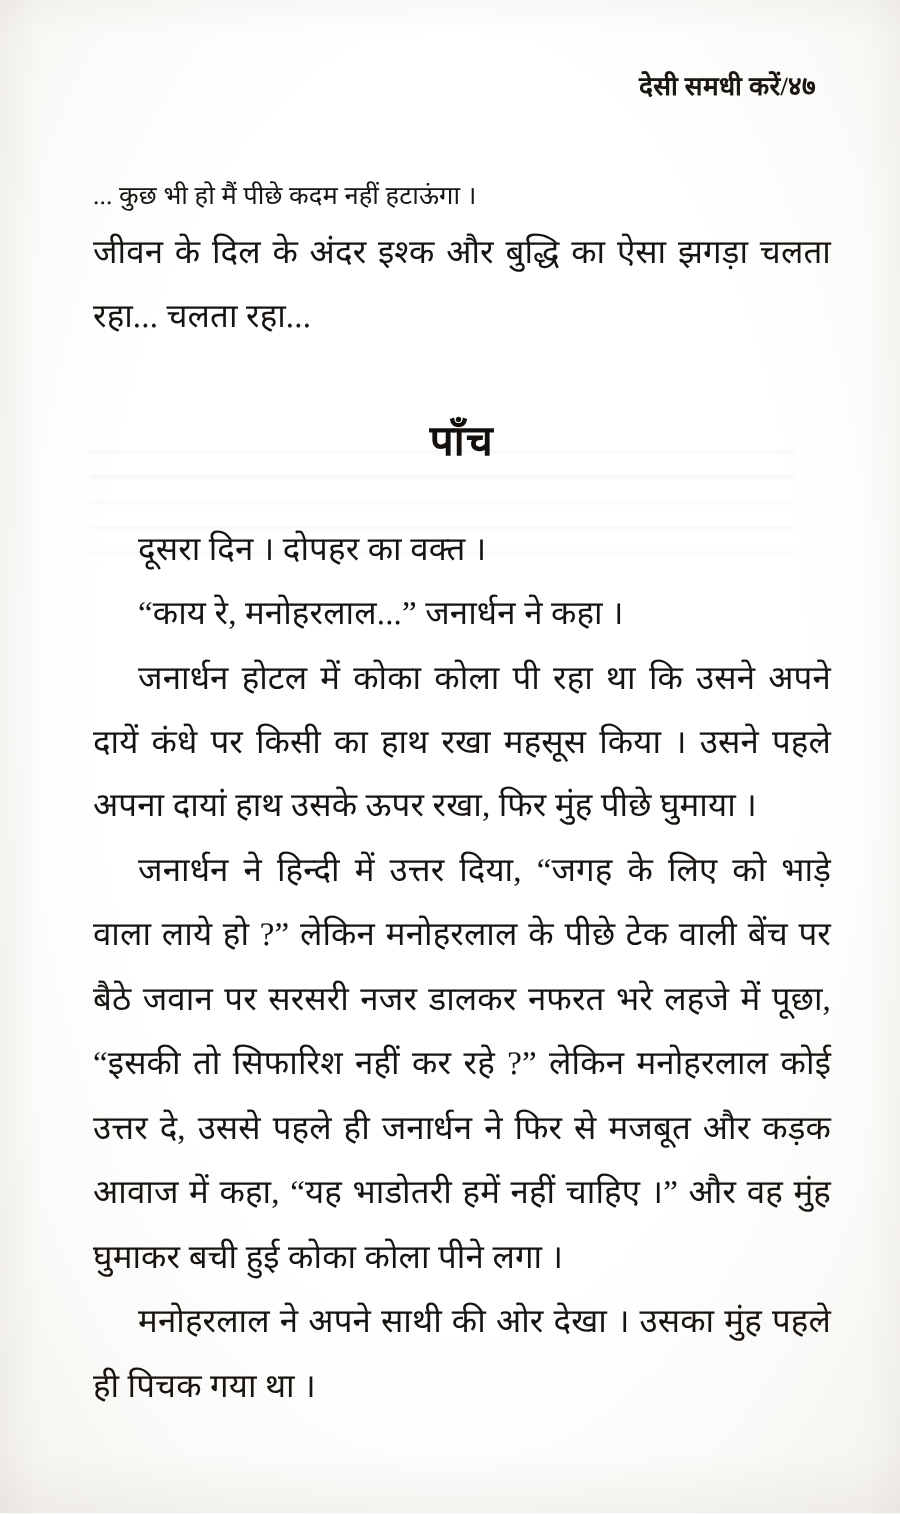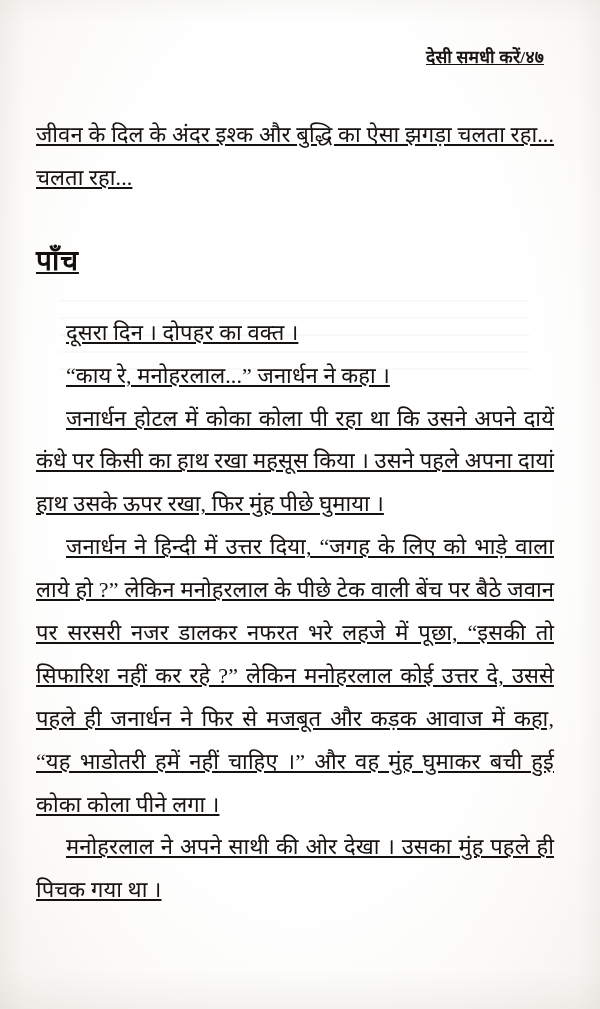--- a/index.html
+++ b/index.html
@@ -31,22 +31,21 @@
     background:
       linear-gradient(to right, rgba(200,195,185,0.16) 0px, rgba(255,255,255,0) 26px),
       linear-gradient(to left, rgba(200,195,185,0.13) 0px, rgba(255,255,255,0) 22px),
       linear-gradient(to bottom, rgba(205,200,190,0.12) 0px, rgba(255,255,255,0) 24px),
       linear-gradient(to top, rgba(205,200,190,0.18) 0px, rgba(255,255,255,0) 40px);
   }
 
   .content {
     position: relative;
     z-index: 2;
-    padding: 0 46px 0 36px;
-    text-decoration: underline;
+    padding: 0 46px 0 62px;
   }
 
   .running-head {
     text-align: right;
     font-size: 17.5px;
     font-weight: 700;
     letter-spacing: 0.2px;
     padding-top: 44px;
     padding-right: 10px;
     color: #1a1713;
@@ -73,21 +72,21 @@
     text-justify: inter-word;
     color: #171310;
     letter-spacing: 0.1px;
     margin: 0;
   }
   .para.first-indent {
     text-indent: 30px;
   }
 
   .chapter-title {
-    text-align: left;
+    text-align: center;
     font-size: 28px;
     font-weight: 700;
     margin: 40px 0 34px 0;
     letter-spacing: 1px;
     color: #120f0c;
   }
 
   .body-start {
     margin-top: 16px;
   }
@@ -112,20 +111,21 @@
 <body>
 
 <div class="page">
   <div class="bleed"></div>
 
   <div class="content">
 
     <div class="running-head">देसी समधी करें/४७</div>
 
     <div class="block-dialogue">
+      <div class="line indent">... कुछ भी हो मैं पीछे कदम नहीं हटाऊंगा ।</div>
       <p class="para">जीवन के दिल के अंदर इश्क और बुद्धि का ऐसा झगड़ा चलता रहा... चलता रहा...</p>
     </div>
 
     <div class="chapter-title">पाँच</div>
 
     <div class="body-start">
       <p class="para first-indent">दूसरा दिन । दोपहर का वक्त ।</p>
       <p class="para first-indent">“काय रे, मनोहरलाल...” जनार्धन ने कहा ।</p>
       <p class="para first-indent">जनार्धन होटल में कोका कोला पी रहा था कि उसने अपने दायें कंधे पर किसी का हाथ रखा महसूस किया । उसने पहले अपना दायां हाथ उसके ऊपर रखा, फिर मुंह पीछे घुमाया ।</p>
       <p class="para first-indent">जनार्धन ने हिन्दी में उत्तर दिया, “जगह के लिए को भाड़े वाला लाये हो ?” लेकिन मनोहरलाल के पीछे टेक वाली बेंच पर बैठे जवान पर सरसरी नजर डालकर नफरत भरे लहजे में पूछा, “इसकी तो सिफारिश नहीं कर रहे ?” लेकिन मनोहरलाल कोई उत्तर दे, उससे पहले ही जनार्धन ने फिर से मजबूत और कड़क आवाज में कहा, “यह भाडोतरी हमें नहीं चाहिए ।” और वह मुंह घुमाकर बची हुई कोका कोला पीने लगा ।</p>

